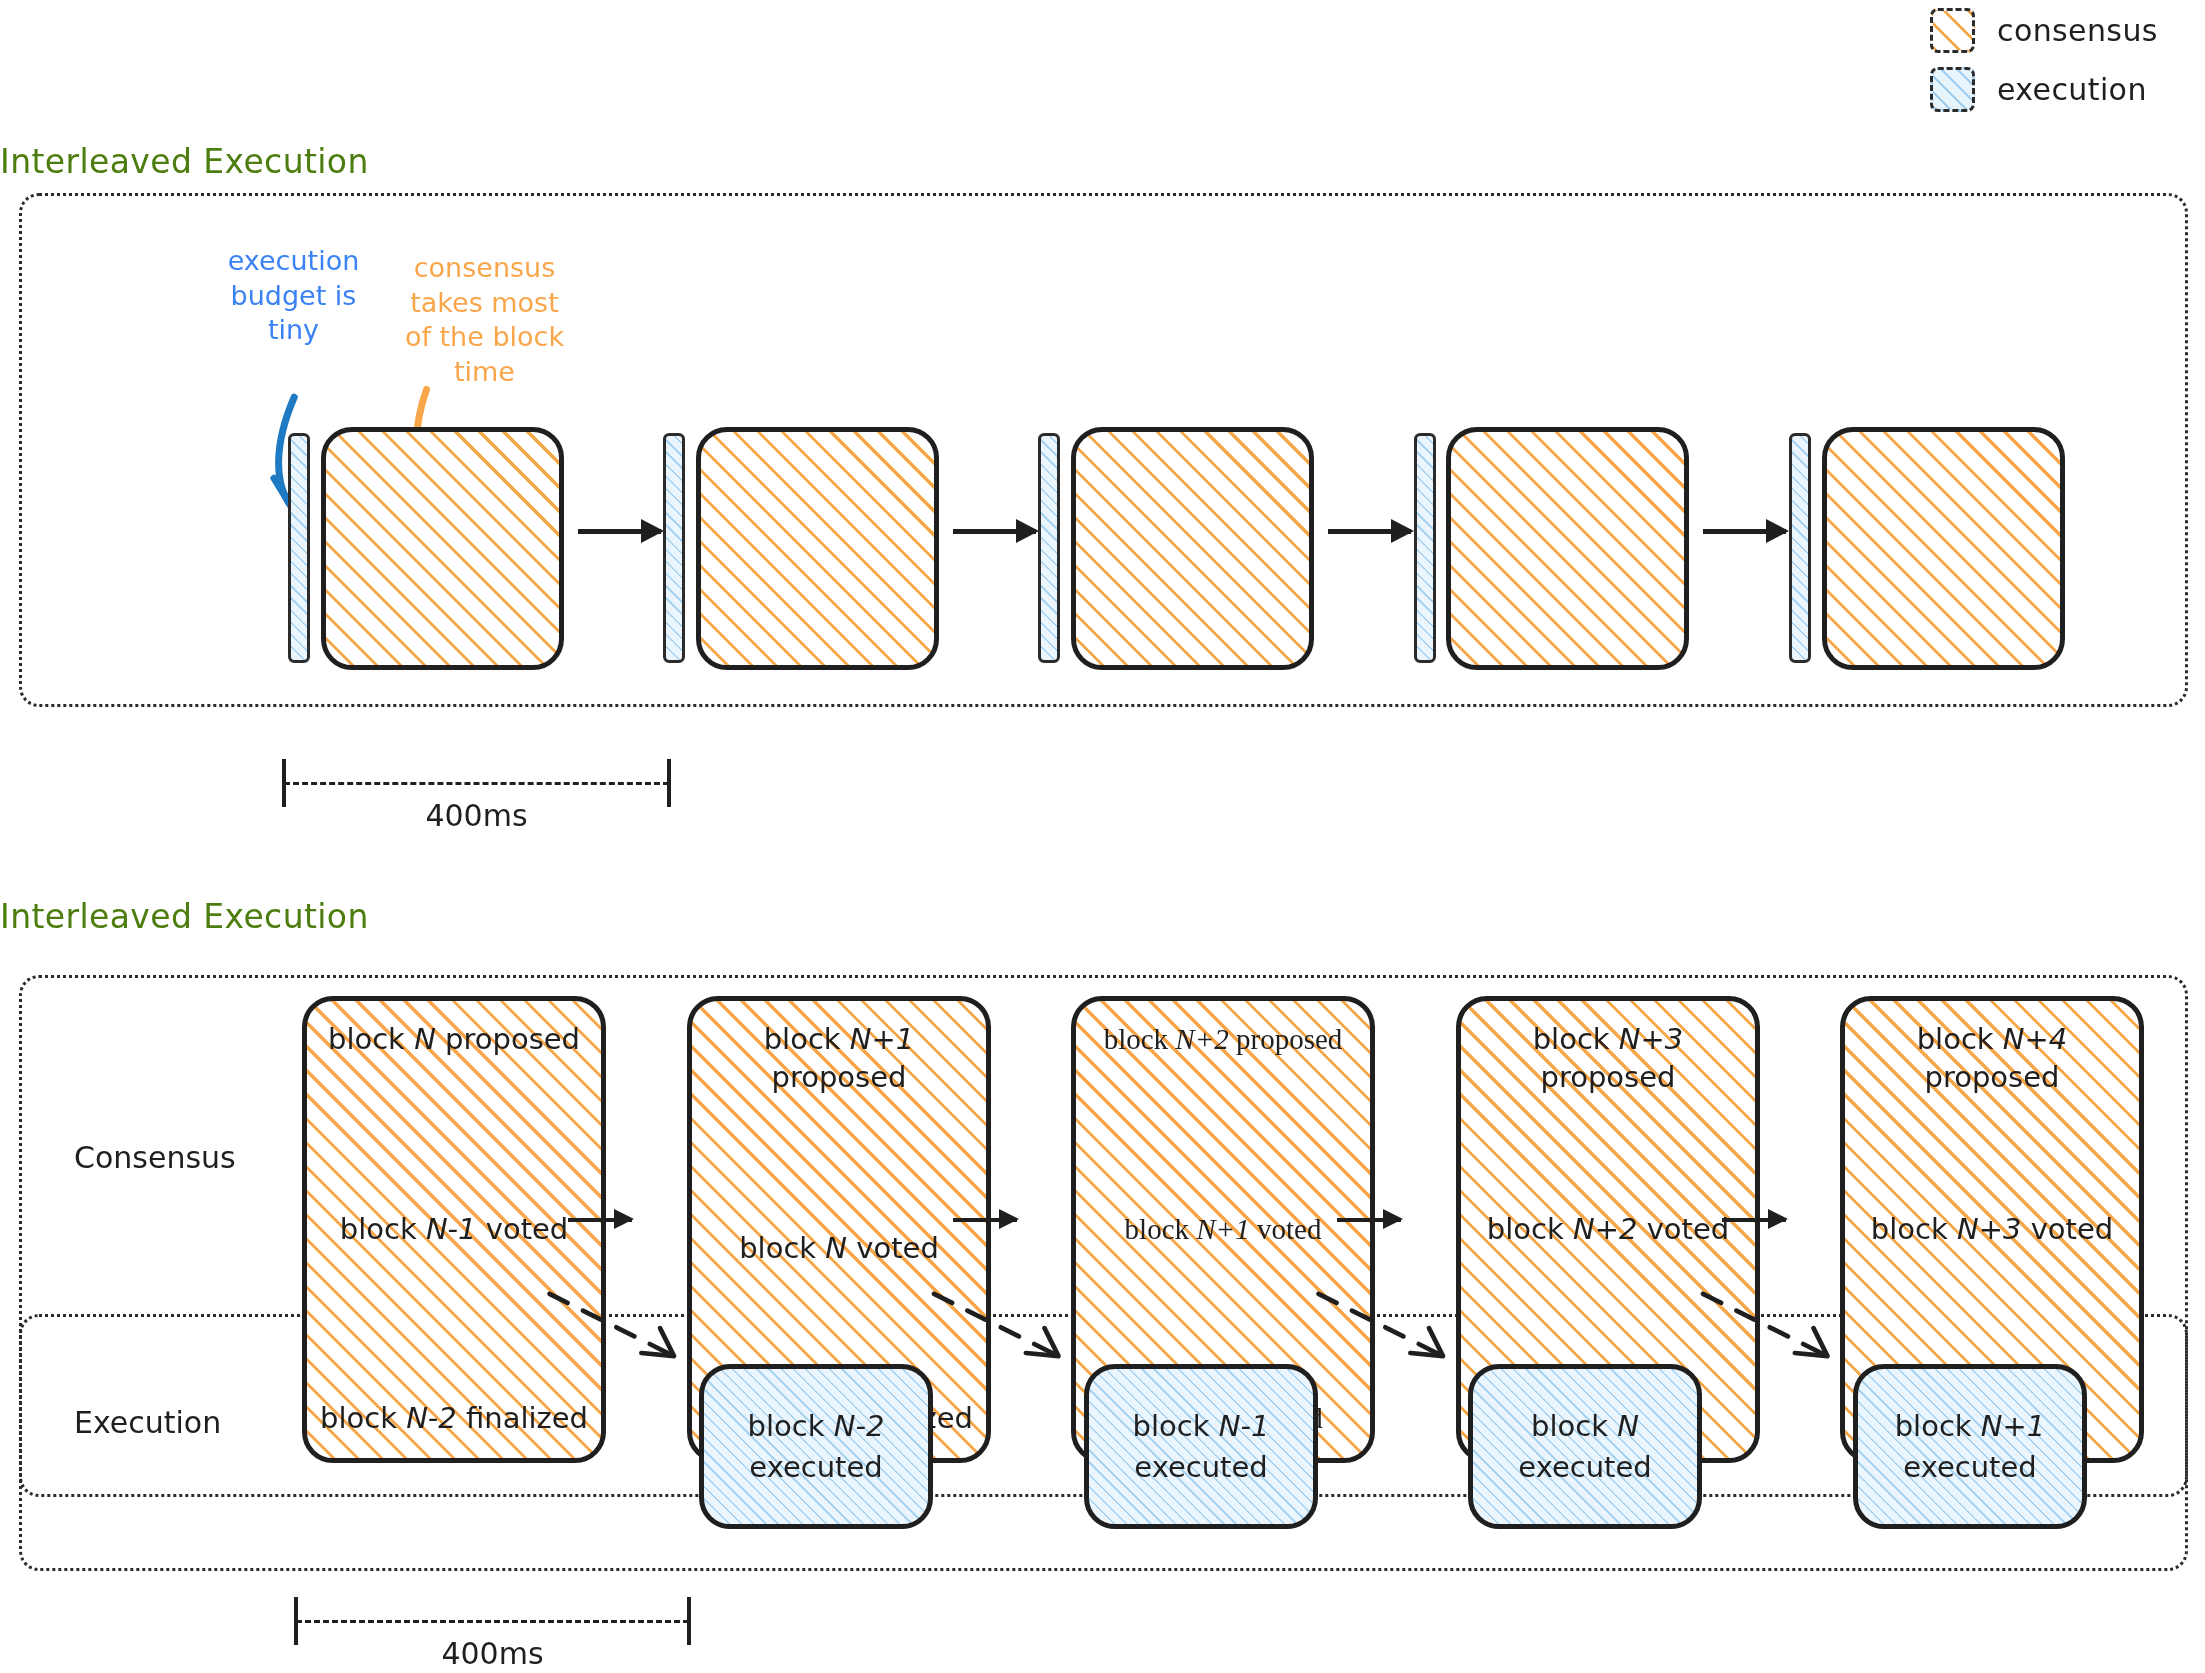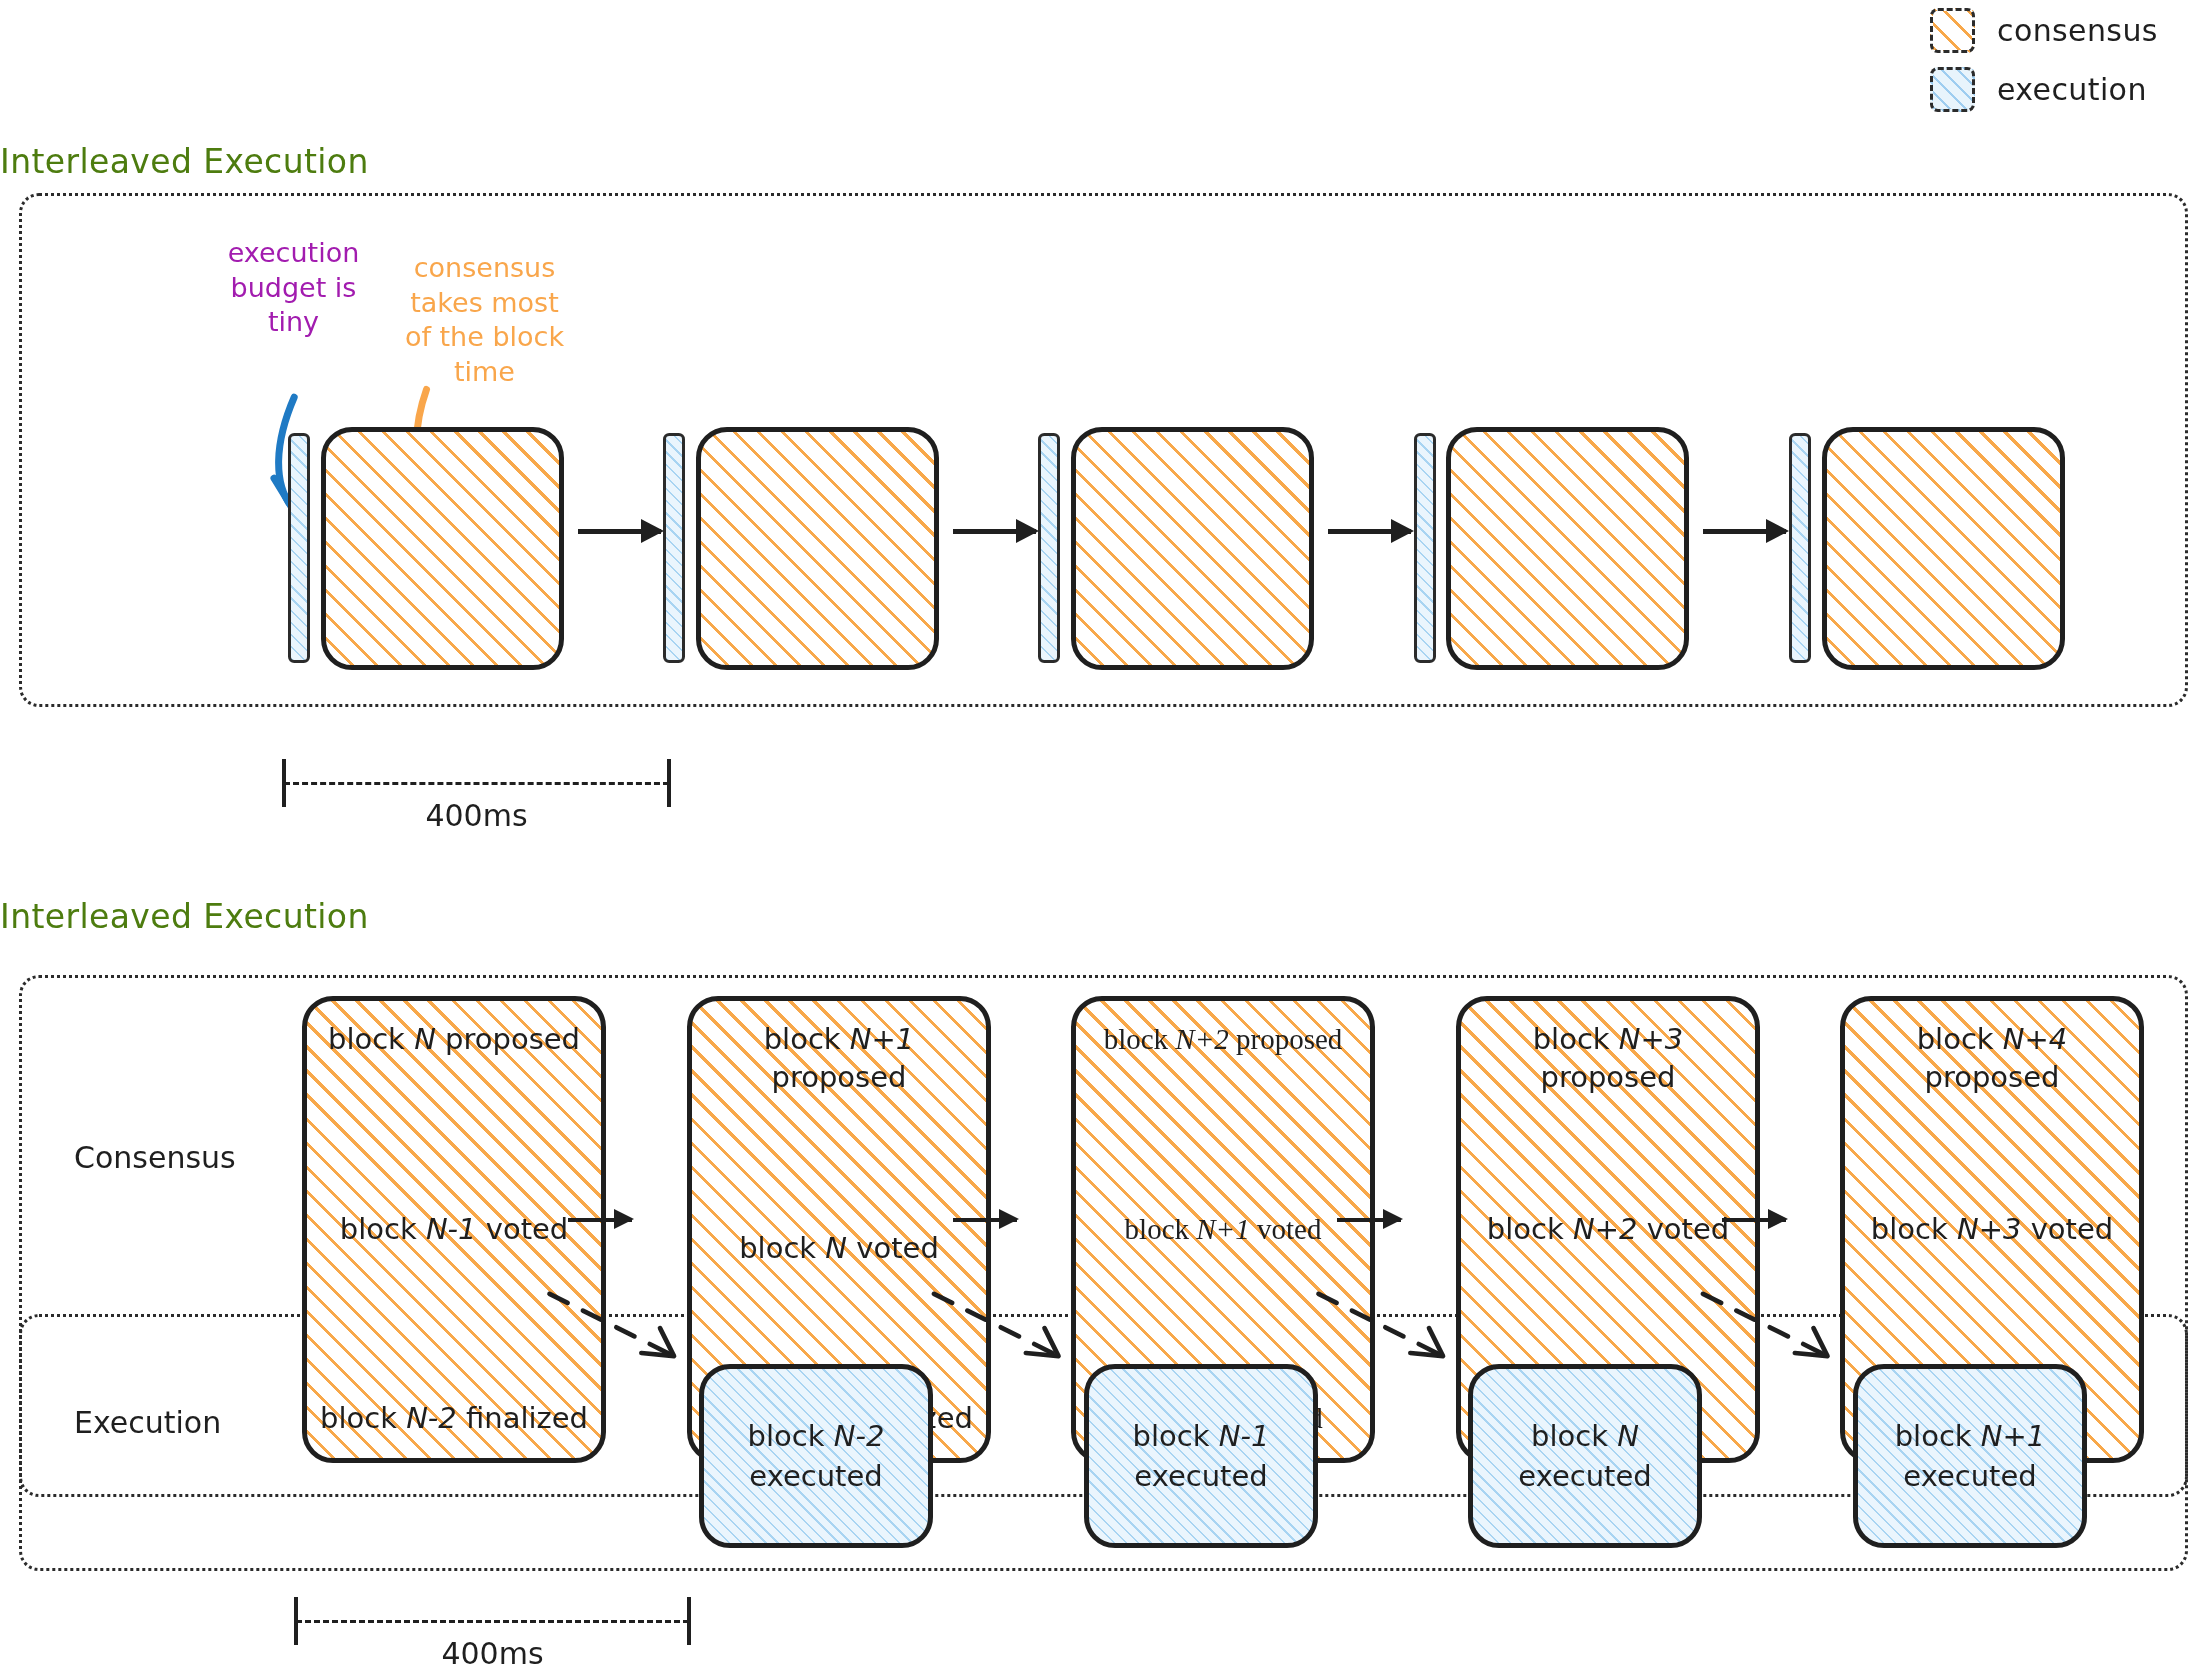--- a/index.html
+++ b/index.html
@@ -65,21 +65,21 @@
   }
   .flow-arrow::after{
     content:"";position:absolute;right:-3.1px;top:-10px;
     border-left:23.4px solid #1f1f1f;
     border-top:12.5px solid transparent;
     border-bottom:12.5px solid transparent;
   }
 
   
   .annot{position:absolute;font-size:27px;line-height:1.28;text-align:center;}
-  #annot-exec{left:212px;top:236px;width:163px;color:#a21caf;}
+  #annot-exec{left:212px;top:244px;width:163px;color:#3b82f6;}
   #annot-cons{left:395px;top:230px;width:179px;color:#f9a council;}
   #annot-cons{color:#f9a64b;margin-top:21px;}
 
   
   .ruler{position:absolute;height:70px;text-decoration:underline;}
   .ruler .tick{position:absolute;top:0;width:3.9px;height:48px;background:#1f1f1f;}
   .ruler .line{position:absolute;top:22.6px;height:0;border-top:3.9px dashed #1f1f1f;}
   .ruler .rlabel{position:absolute;top:39px;width:100%;text-align:center;font-size:30px;}
   #ruler-top{left:282px;top:759px;width:389px;}
   #ruler-bottom{left:294px;top:1597px;width:397px;}
@@ -92,21 +92,21 @@
   .acons-block{
     position:absolute;top:996px;width:304px;height:467px;
     border:5.4px solid #1f1f1f;border-radius:31px;box-sizing:border-box;
     display:flex;flex-direction:column;justify-content:space-between;
     align-items:center;padding:20px 6.2px 20px 6.2px;
   }
   .acons-line{font-size:29px;line-height:1.3;text-align:center;white-space:nowrap;}
   .acons-line.two{white-space:normal;}
 
   .aexec-block{
-    position:absolute;top:1364px;width:234px;height:184px;
+    position:absolute;top:1364px;width:234px;height:165px;
     border:5.4px solid #1f1f1f;border-radius:31px;box-sizing:border-box;
     display:flex;flex-direction:column;justify-content:center;
     align-items:center;
   }
   .aexec-line{font-size:29px;line-height:1.38;text-align:center;white-space:nowrap;}
 
   .acons-arrow{position:absolute;top:1218px;height:3.9px;background:#1f1f1f;}
   .acons-arrow::after{
     content:"";position:absolute;right:-2.3px;top:-8.6px;
     border-left:20px solid #1f1f1f;

